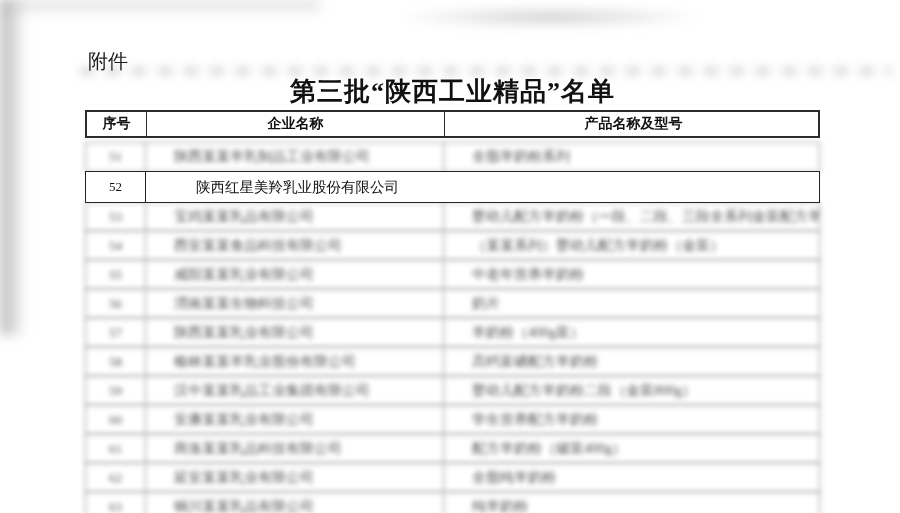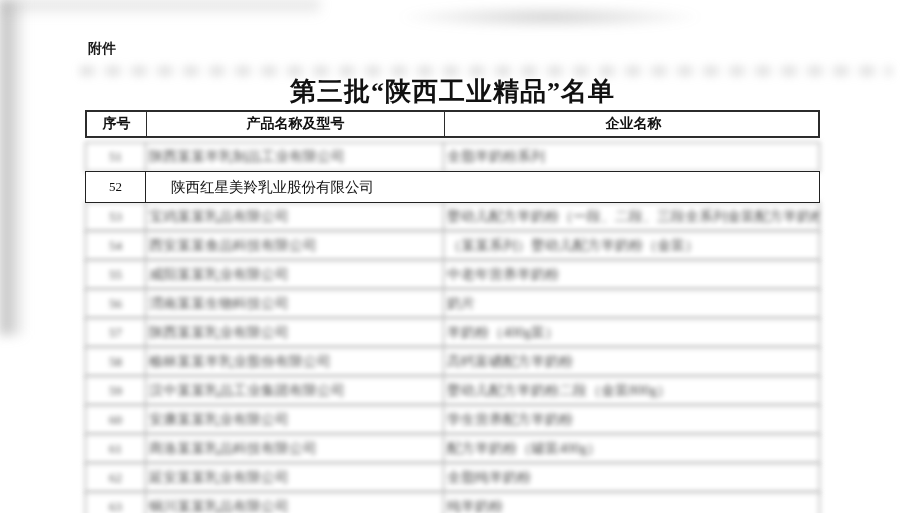--- a/index.html
+++ b/index.html
@@ -23,22 +23,22 @@
     background:radial-gradient(ellipse at 50% 50%,rgba(110,110,110,0.30),rgba(255,255,255,0) 70%);
     filter:blur(5px);pointer-events:none;
   }
   .ghost-band{
     position:absolute;left:80px;top:66px;width:812px;height:10px;
     background:repeating-linear-gradient(to right,
       rgba(120,120,120,0.22) 0 14px, rgba(200,200,200,0.05) 14px 26px);
     filter:blur(4px);pointer-events:none;
   }
   .attachment{
-    position:absolute;left:88px;top:40px;
-    font-family:"Liberation Sans",sans-serif;font-weight:bold;font-size:14px;color:#1c1c1c;
+    position:absolute;left:88px;top:48px;
+    font-family:"Liberation Sans",sans-serif;font-weight:normal;font-size:20px;color:#1c1c1c;
   }
   .title{
     position:absolute;left:85px;top:74px;width:735px;text-align:center;
     font-weight:bold;font-size:26px;letter-spacing:1px;color:#111;
   }
   .table{position:absolute;left:85px;top:110px;width:735px;}
   .thead{
     display:grid;grid-template-columns:60px 298px 377px;height:28px;
     box-sizing:border-box;border:2px solid #2b2b2b;background:#fff;
     font-family:"Liberation Sans",sans-serif;font-weight:bold;font-size:14px;color:#111;
@@ -53,21 +53,21 @@
     display:grid;grid-template-columns:60px 298px 377px;height:30px;
     box-sizing:border-box;border:1px solid #8a8a8a;margin-top:-1px;
     background:#fff;font-size:14px;white-space:nowrap;overflow:hidden;
   }
   .trow .cell{
     display:flex;align-items:center;border-right:1px solid #8a8a8a;
     box-sizing:border-box;overflow:hidden;
   }
   .trow .cell:last-child{border-right:none;}
   .trow .c-no{justify-content:center;font-size:13px;}
-  .trow .c-company,.trow .c-product{padding-left:3px;}
+  .trow .c-company,.trow .c-product{padding-left:3px;margin-left:25px;}
   .trow.blurred{filter:blur(2.4px);color:#4a4a4a;}
   .trow.clear{
     height:32px;border:1.5px solid #222;position:relative;z-index:2;
     font-size:14.5px;color:#101010;gap:22px;
   }
   .trow.clear .cell{border-right:1px solid #222;}
   .trow.clear .cell:last-child{border-right:none;}
 </style>
 </head>
 <body>
@@ -82,24 +82,24 @@
   <div class="attachment">附件</div>
 
   <div class="title">第三批“陕西工业精品”名单</div>
 
   <div class="table">
     <div class="thead">
       <div class="cell">
         <span>序号</span>
       </div>
       <div class="cell">
+        <span>企业名称</span>
+      </div>
+      <div class="cell">
         <span>产品名称及型号</span>
-      </div>
-      <div class="cell">
-        <span>企业名称</span>
       </div>
     </div>
     <div class="tbody">
         <div class="trow blurred">
           <div class="cell c-no">
             <span>51</span>
           </div>
           <div class="cell c-company">
             <span>陕西某某羊乳制品工业有限公司</span>
           </div>

